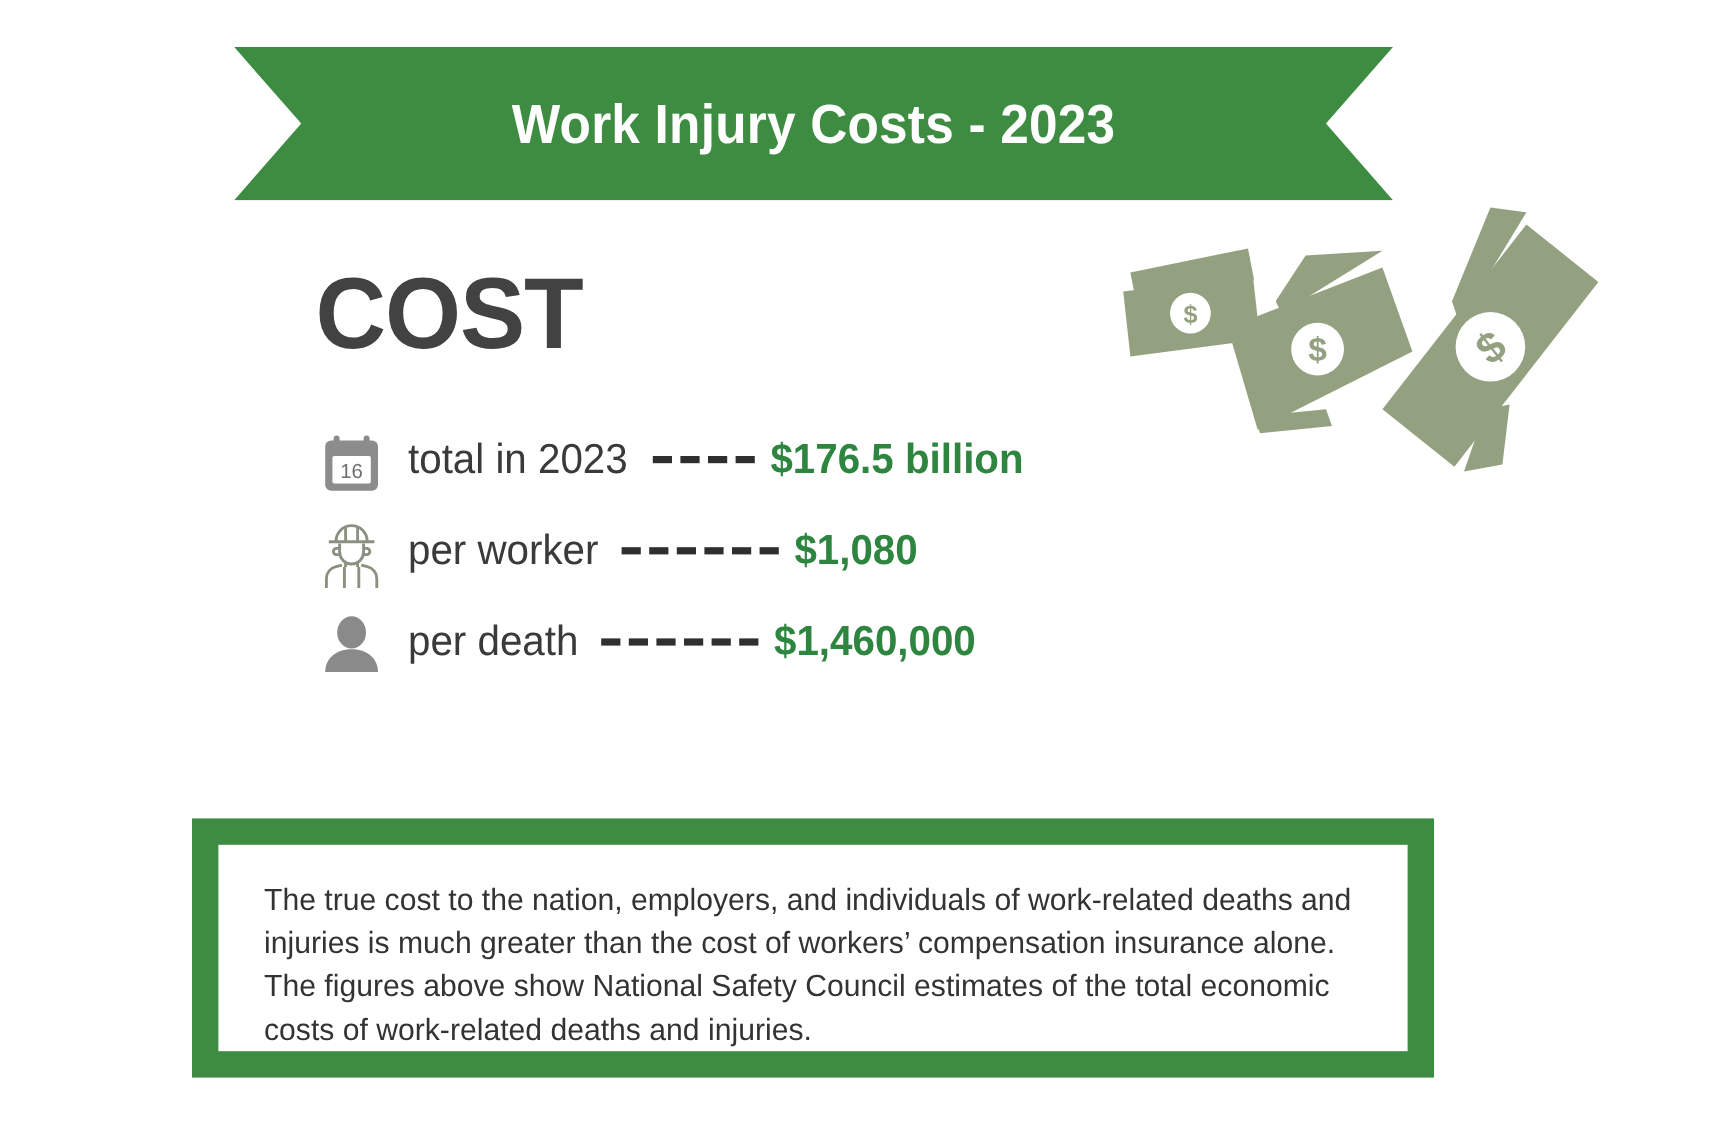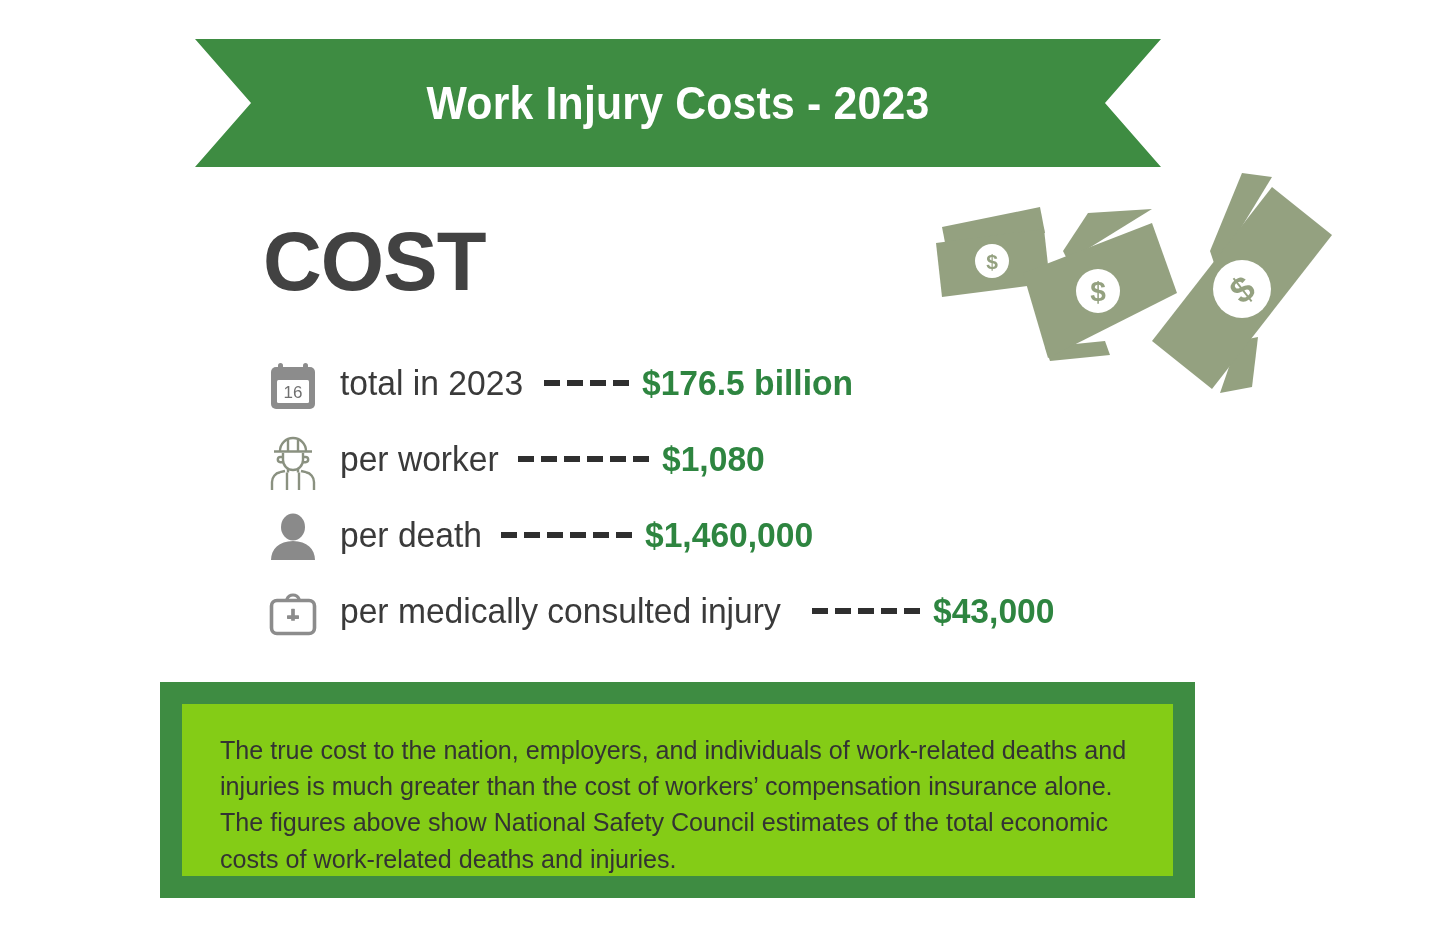--- a/index.html
+++ b/index.html
@@ -130,21 +130,21 @@
     top: 682px;
     width: 1035px;
     height: 216px;
     background: #3e8c42;
     box-sizing: border-box;
     padding: 22px;
   }
   #footnote-inner {
     width: 100%;
     height: 100%;
-    background: #84cc16;
+    background: #ffffff;
     box-sizing: border-box;
     padding: 28px 12px 24px 38px;
   }
   #footnote-text {
     color: #333333;
     font-family: "Liberation Sans Narrow", "Liberation Sans", sans-serif;
     font-size: 25.5px;
     line-height: 1.42;
     transform: scaleX(0.985);
     transform-origin: left top;
@@ -224,39 +224,20 @@
       <i></i>
         <i></i>
         <i></i>
         <i></i>
         <i></i>
         <i></i>
     </div>
     <div class="stat-value">$1,460,000</div>
   </div>
 
-  <div class="stat-row">
-    <div class="stat-icon">
-      <svg width="56" height="56" viewBox="0 0 56 56">
-        <path d="M22 13 a6.5 6.5 0 0 1 12 0" fill="none" stroke="#8c8c8c" stroke-width="3.2" stroke-linecap="round"></path>
-        <rect x="6.5" y="14.5" width="43" height="33" rx="5.5" fill="none" stroke="#8c8c8c" stroke-width="3.6"></rect>
-        <rect x="22" y="27" width="12" height="3.7" rx="0.6" fill="#8c8c8c" transform="rotate(90 28 28.85)"></rect>
-        <rect x="22" y="29.2" width="12" height="3.7" rx="0.6" fill="#8c8c8c"></rect>
-      </svg>
-    </div>
-    <div class="stat-label">per medically consulted injury</div>
-    <div class="stat-dashes">
-      <i></i>
-        <i></i>
-        <i></i>
-        <i></i>
-        <i></i>
-    </div>
-    <div class="stat-value">$43,000</div>
-  </div>
 
 </div>
 
 <div id="money">
   <svg width="430" height="245" viewBox="0 0 430 245">
 
     <g>
       <polygon points="22,62 120,42 125,68 27,88" fill="#94a180"></polygon>
       <polygon points="16,78 124,64 130,118 22,132" fill="#94a180"></polygon>
       <circle cx="72" cy="96" r="17" fill="#ffffff"></circle>

